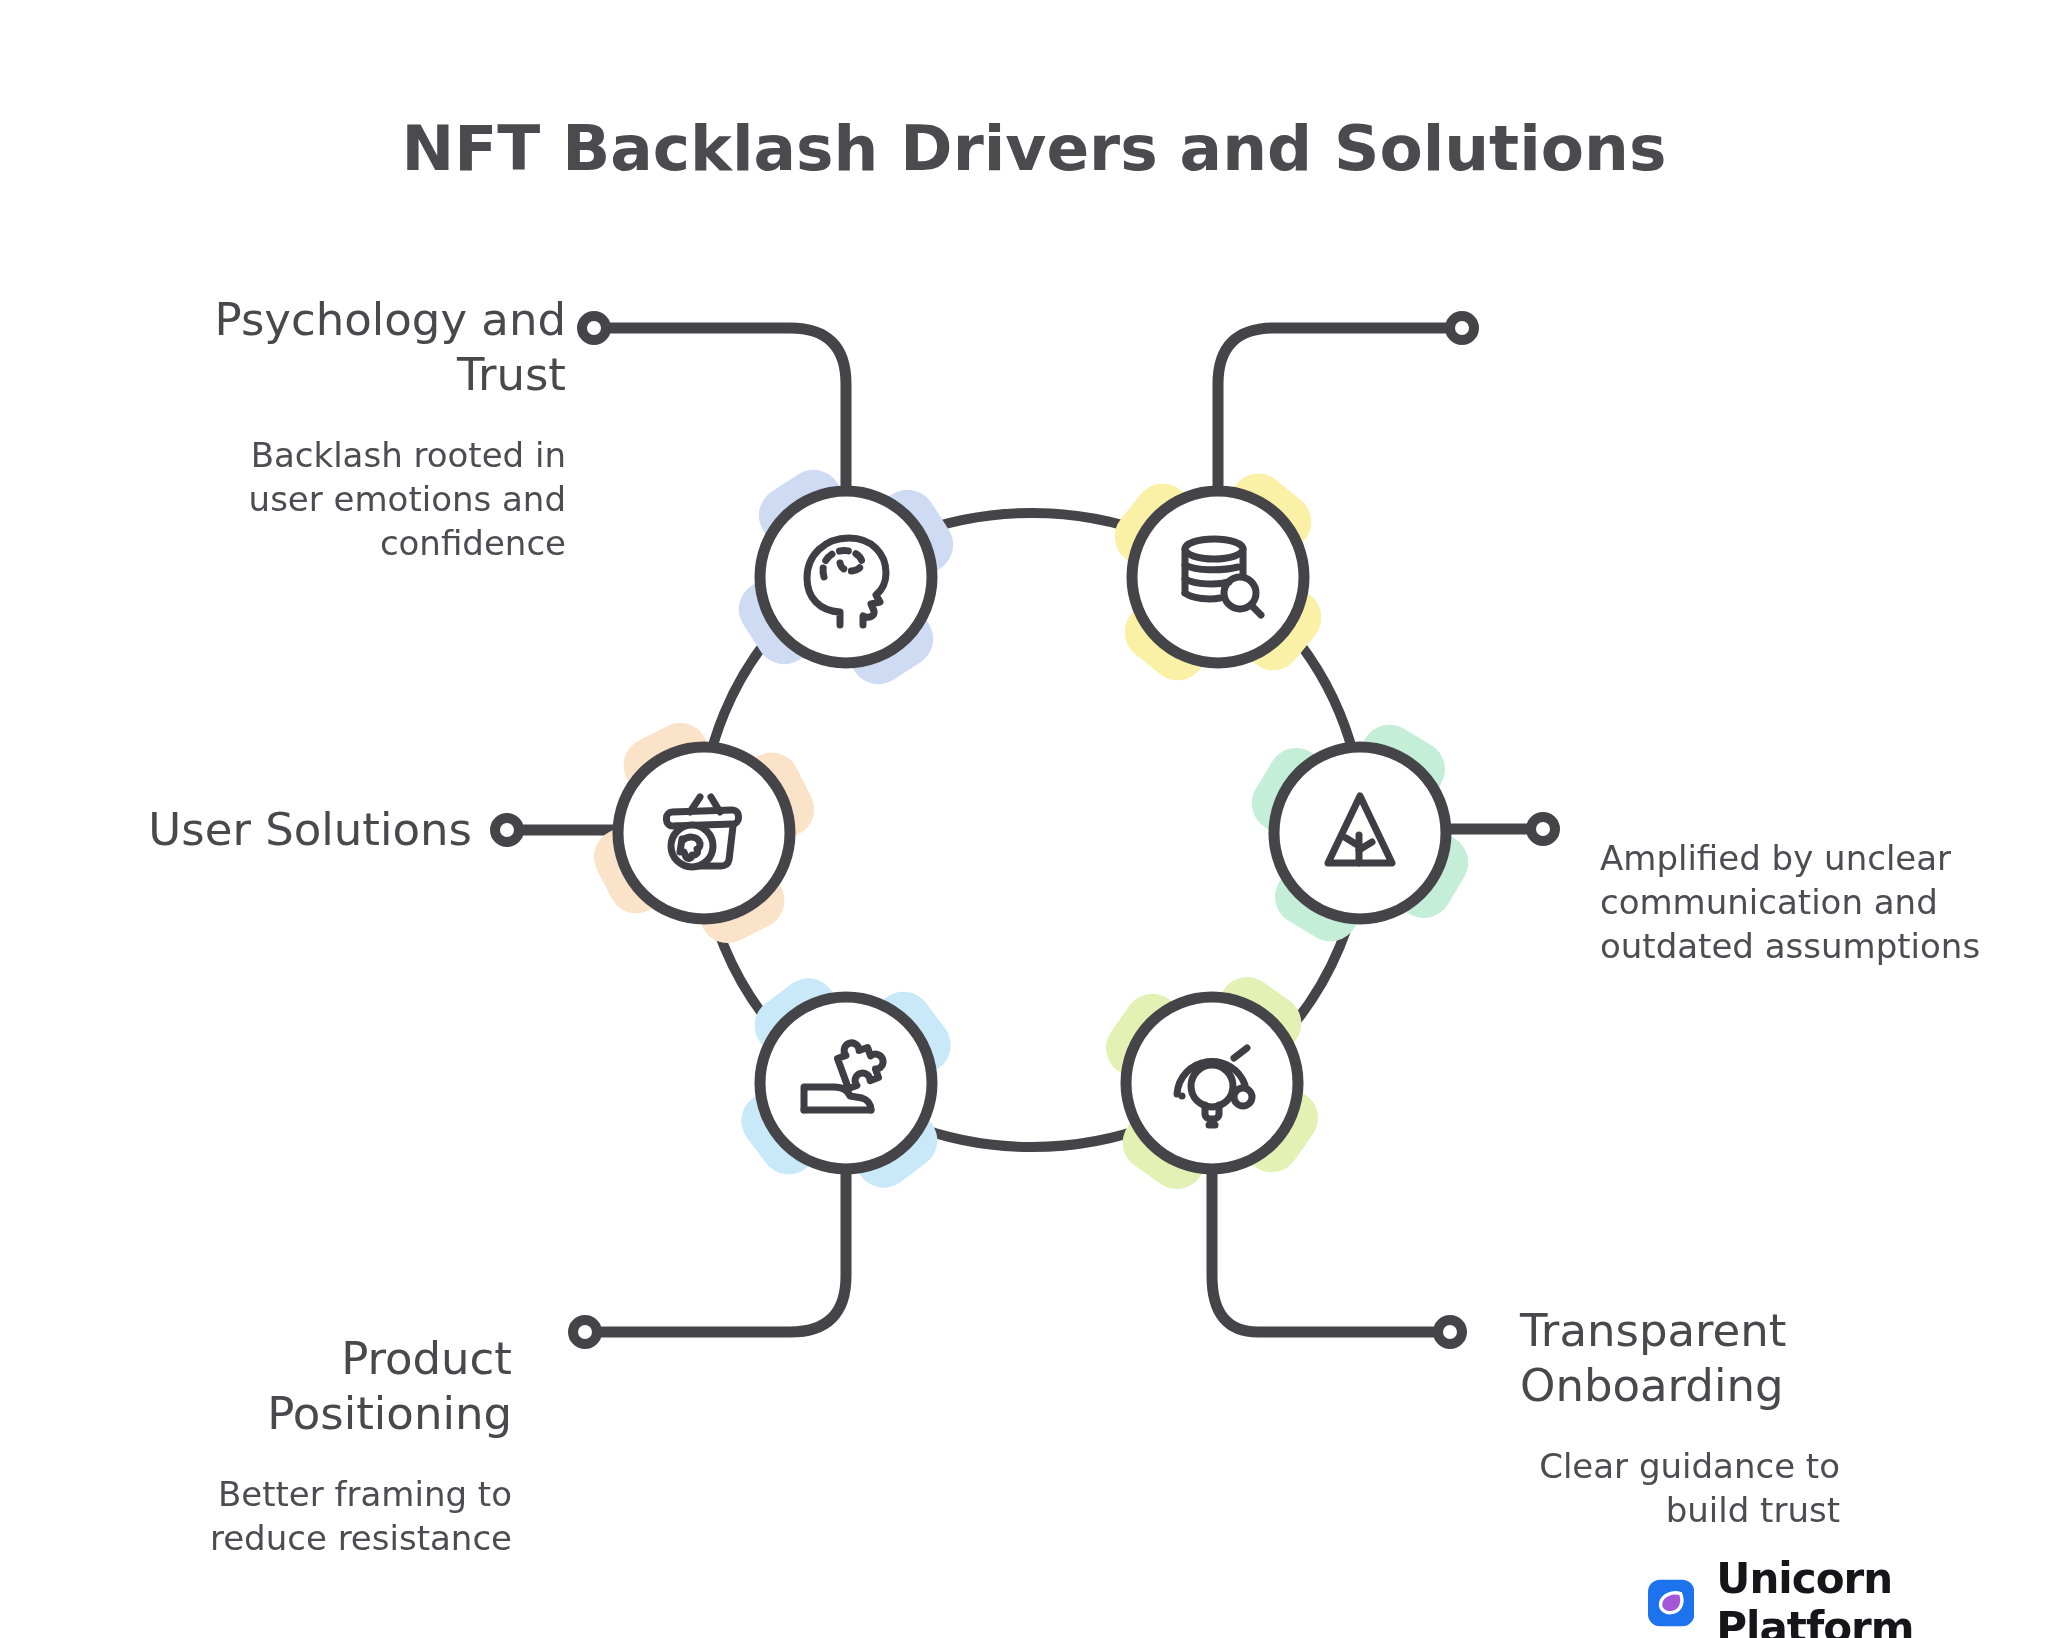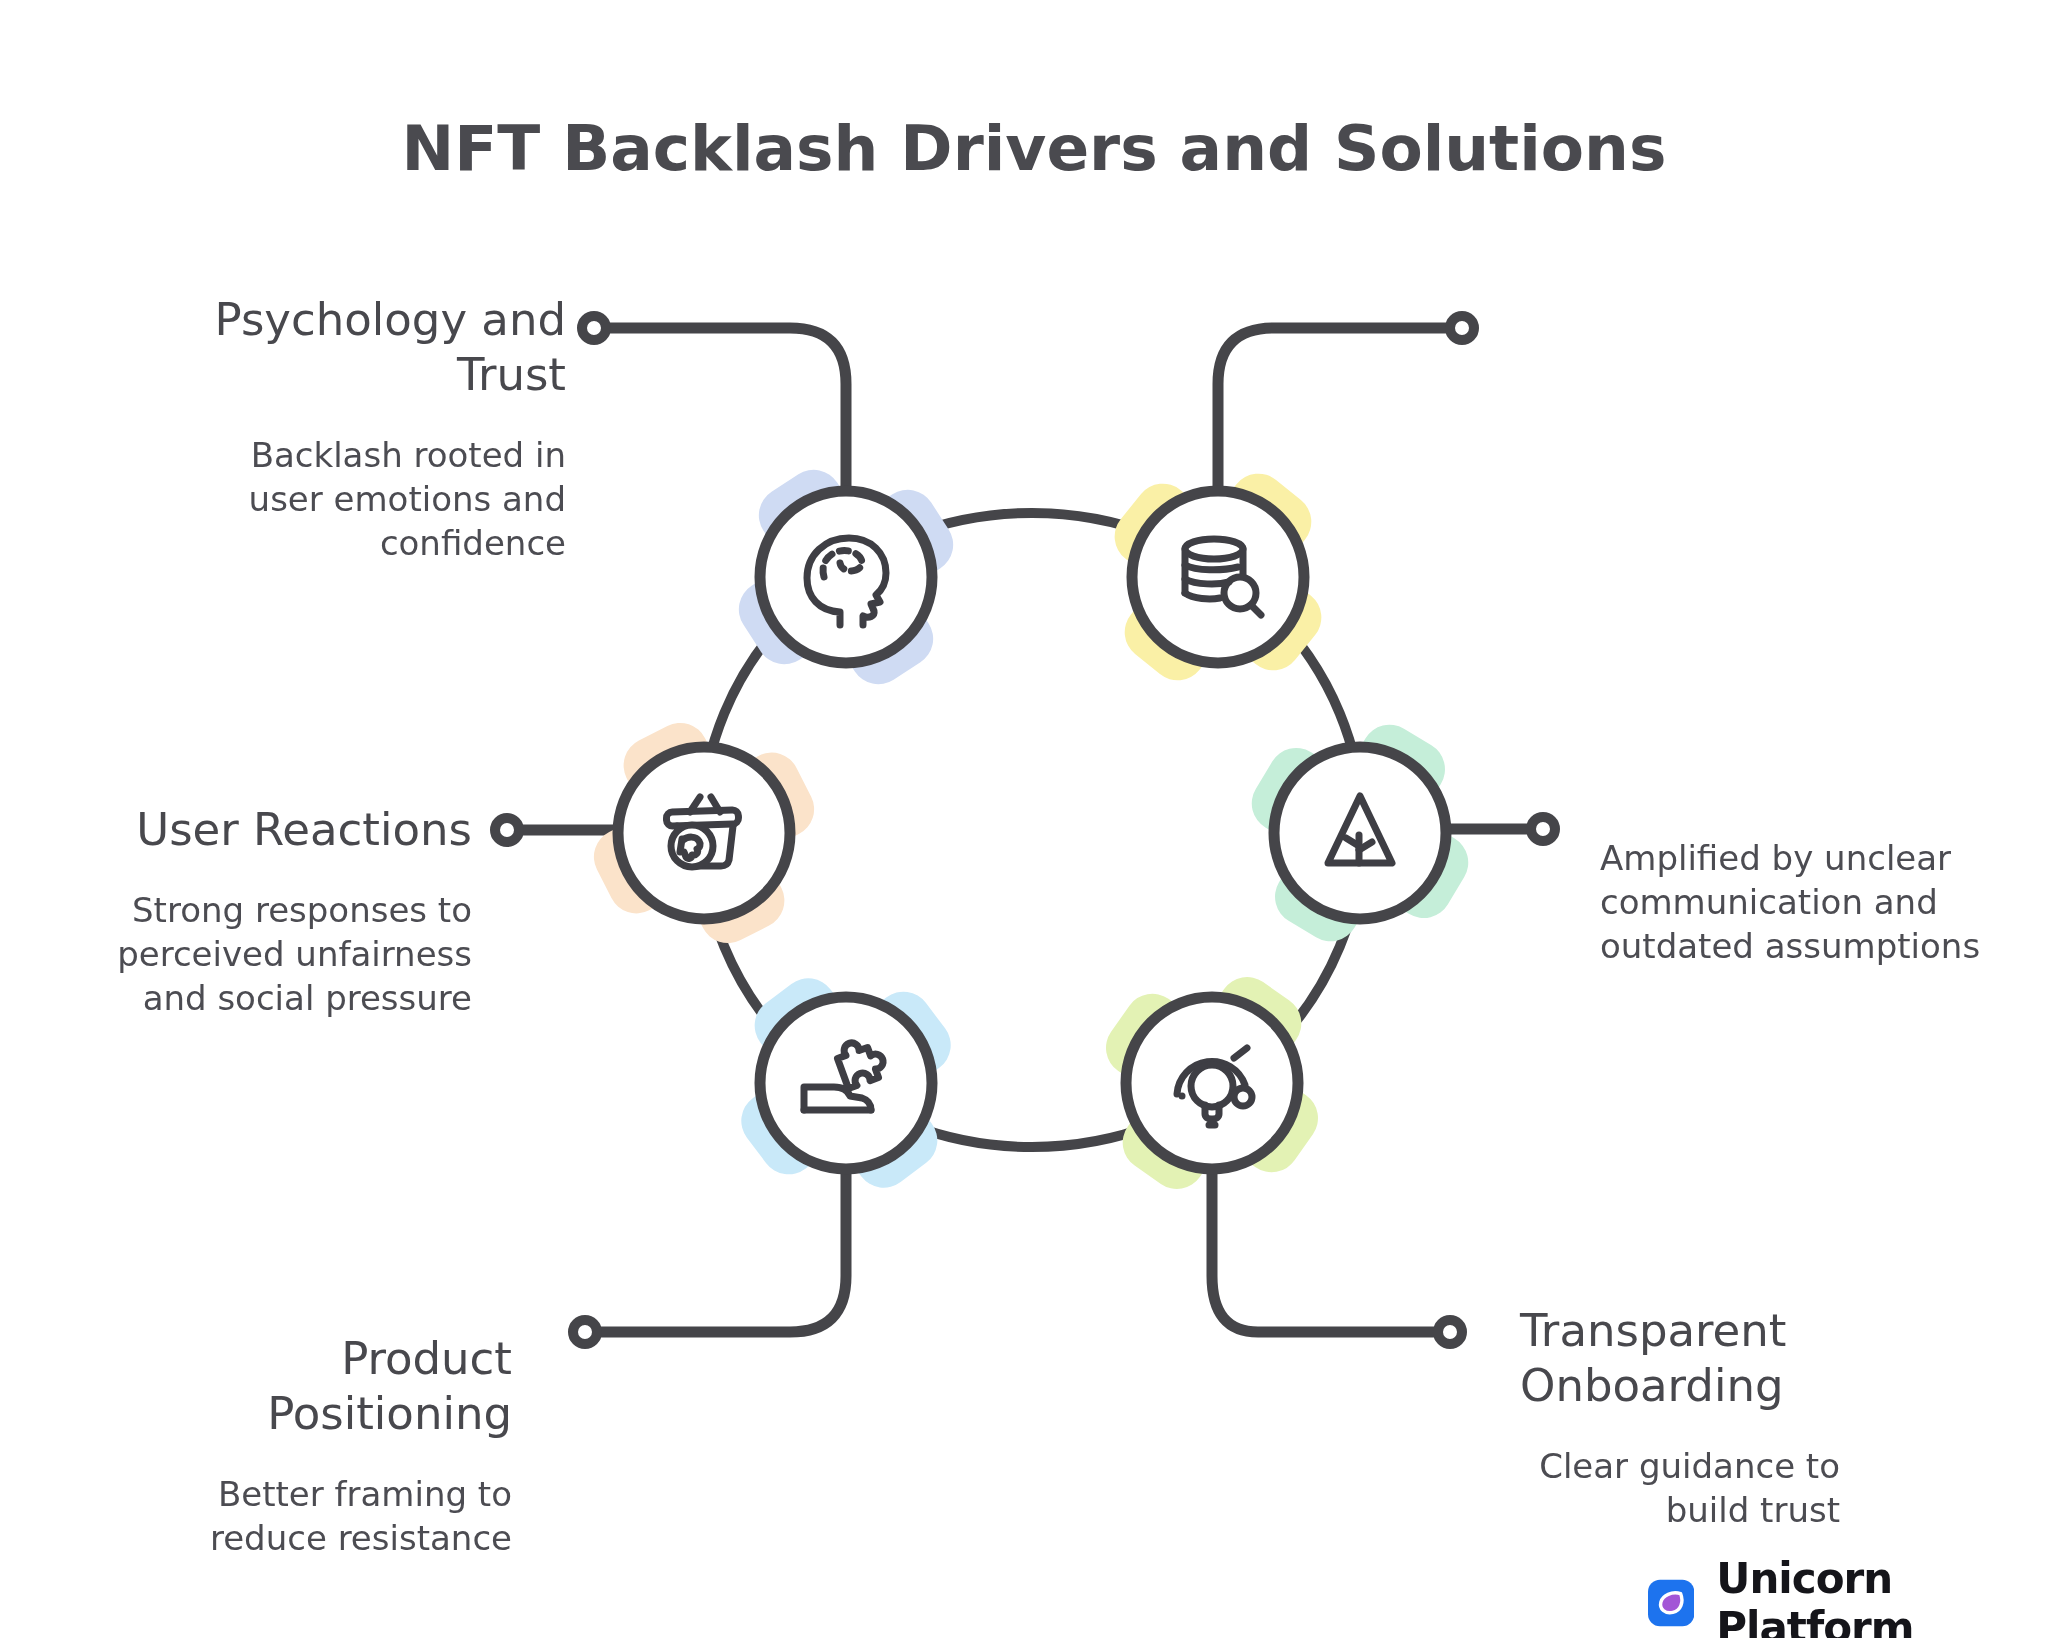--- a/index.html
+++ b/index.html
@@ -172,22 +172,21 @@
 
   <h1 class="title">NFT Backlash Drivers and Solutions</h1>
 
   <div class="label left-col lb-1">
     <h2>Psychology and Trust</h2>
     <p>Backlash rooted in user emotions and confidence</p>
   </div>
 
 
   <div class="label left-col lb-3">
-    <h2>User Reactions</h2>
-    <p>Strong responses to perceived unfairness and social pressure</p>
+    <h2>User Solutions</h2>
   </div>
 
   <div class="label lb-4">
     <p>Amplified by unclear communication and outdated assumptions</p>
   </div>
 
   <div class="label left-col lb-5">
     <h2>Product Positioning</h2>
     <p>Better framing to reduce resistance</p>
   </div>

